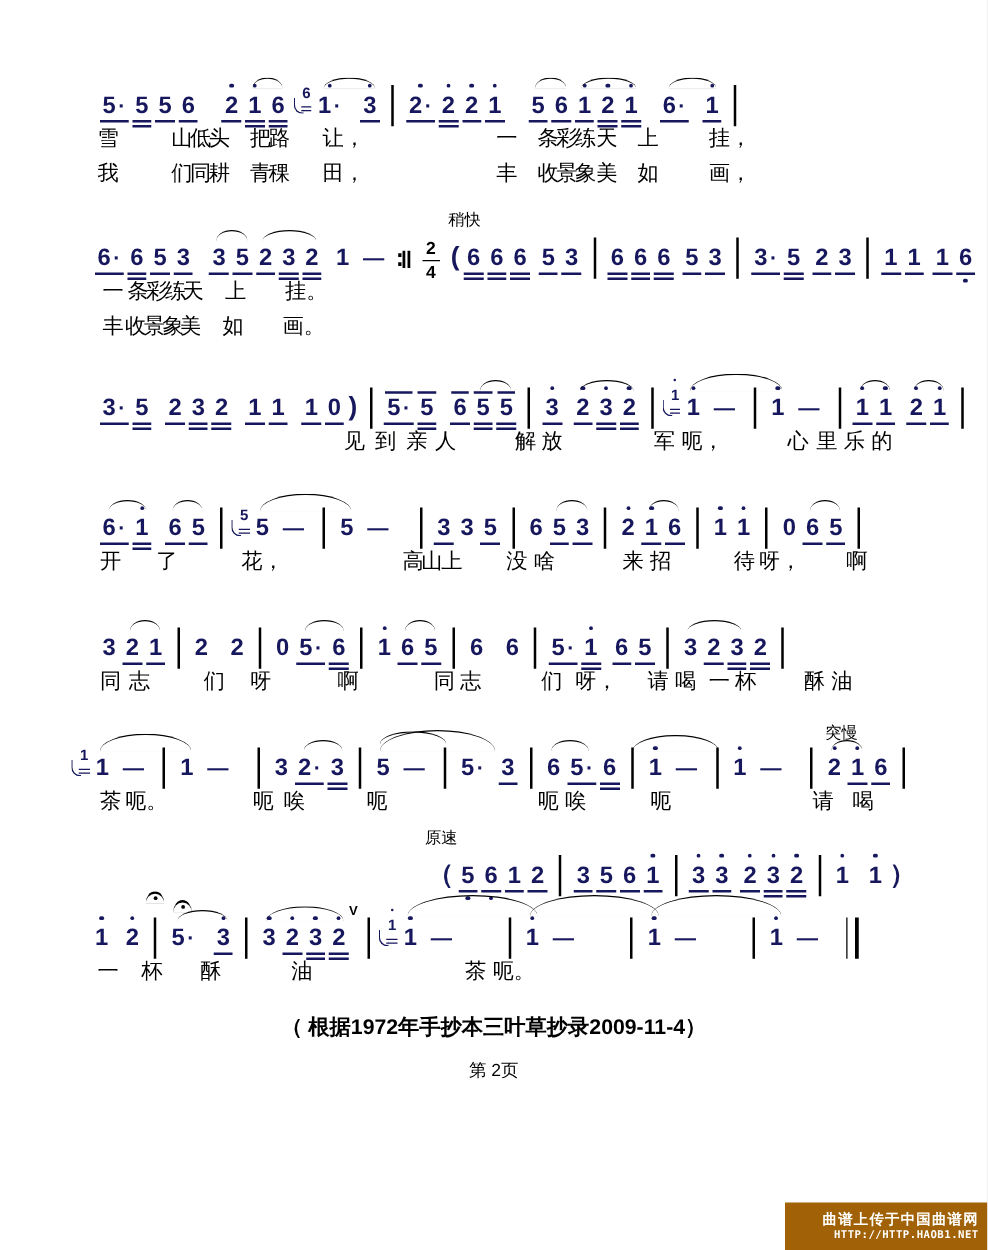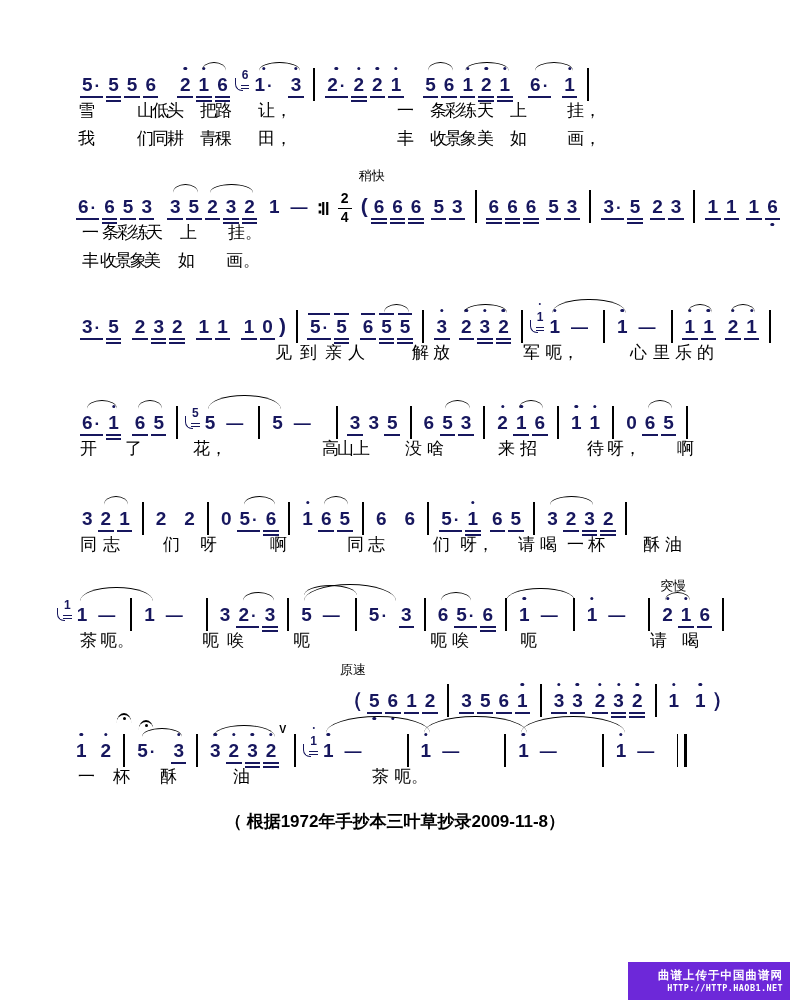--- a/index.html
+++ b/index.html
@@ -502,18 +502,19 @@
         <div class="lyrline">
           <span class="lyrseg" style="left: 6px;">一</span>
           <span class="lyrseg" style="left: 41px;">杯</span>
           <span class="lyrseg" style="left: 88px;">酥</span>
           <span class="lyrseg" style="left: 161px;">油</span>
           <span class="lyrseg" style="left: 300px;">茶</span>
           <span class="lyrseg" style="left: 322px;">呃。</span>
         </div>
       </div>
     </div>
-  <div class="src">（ 根据1972年手抄本三叶草抄录2009-11-8）</div>
-  <div class="badge" style="background: #6d28d9;">
+  <div class="src">（ 根据1972年手抄本三叶草抄录2009-11-4）</div>
+  <div class="pageno">第 2页</div>
+  <div class="badge" style="background: #a16207;">
     <div class="bn">曲谱上传于中国曲谱网</div>
     <div class="bu">HTTP://HTTP.HAOB1.NET</div>
   </div>
 </div>
 
 </body></html>

